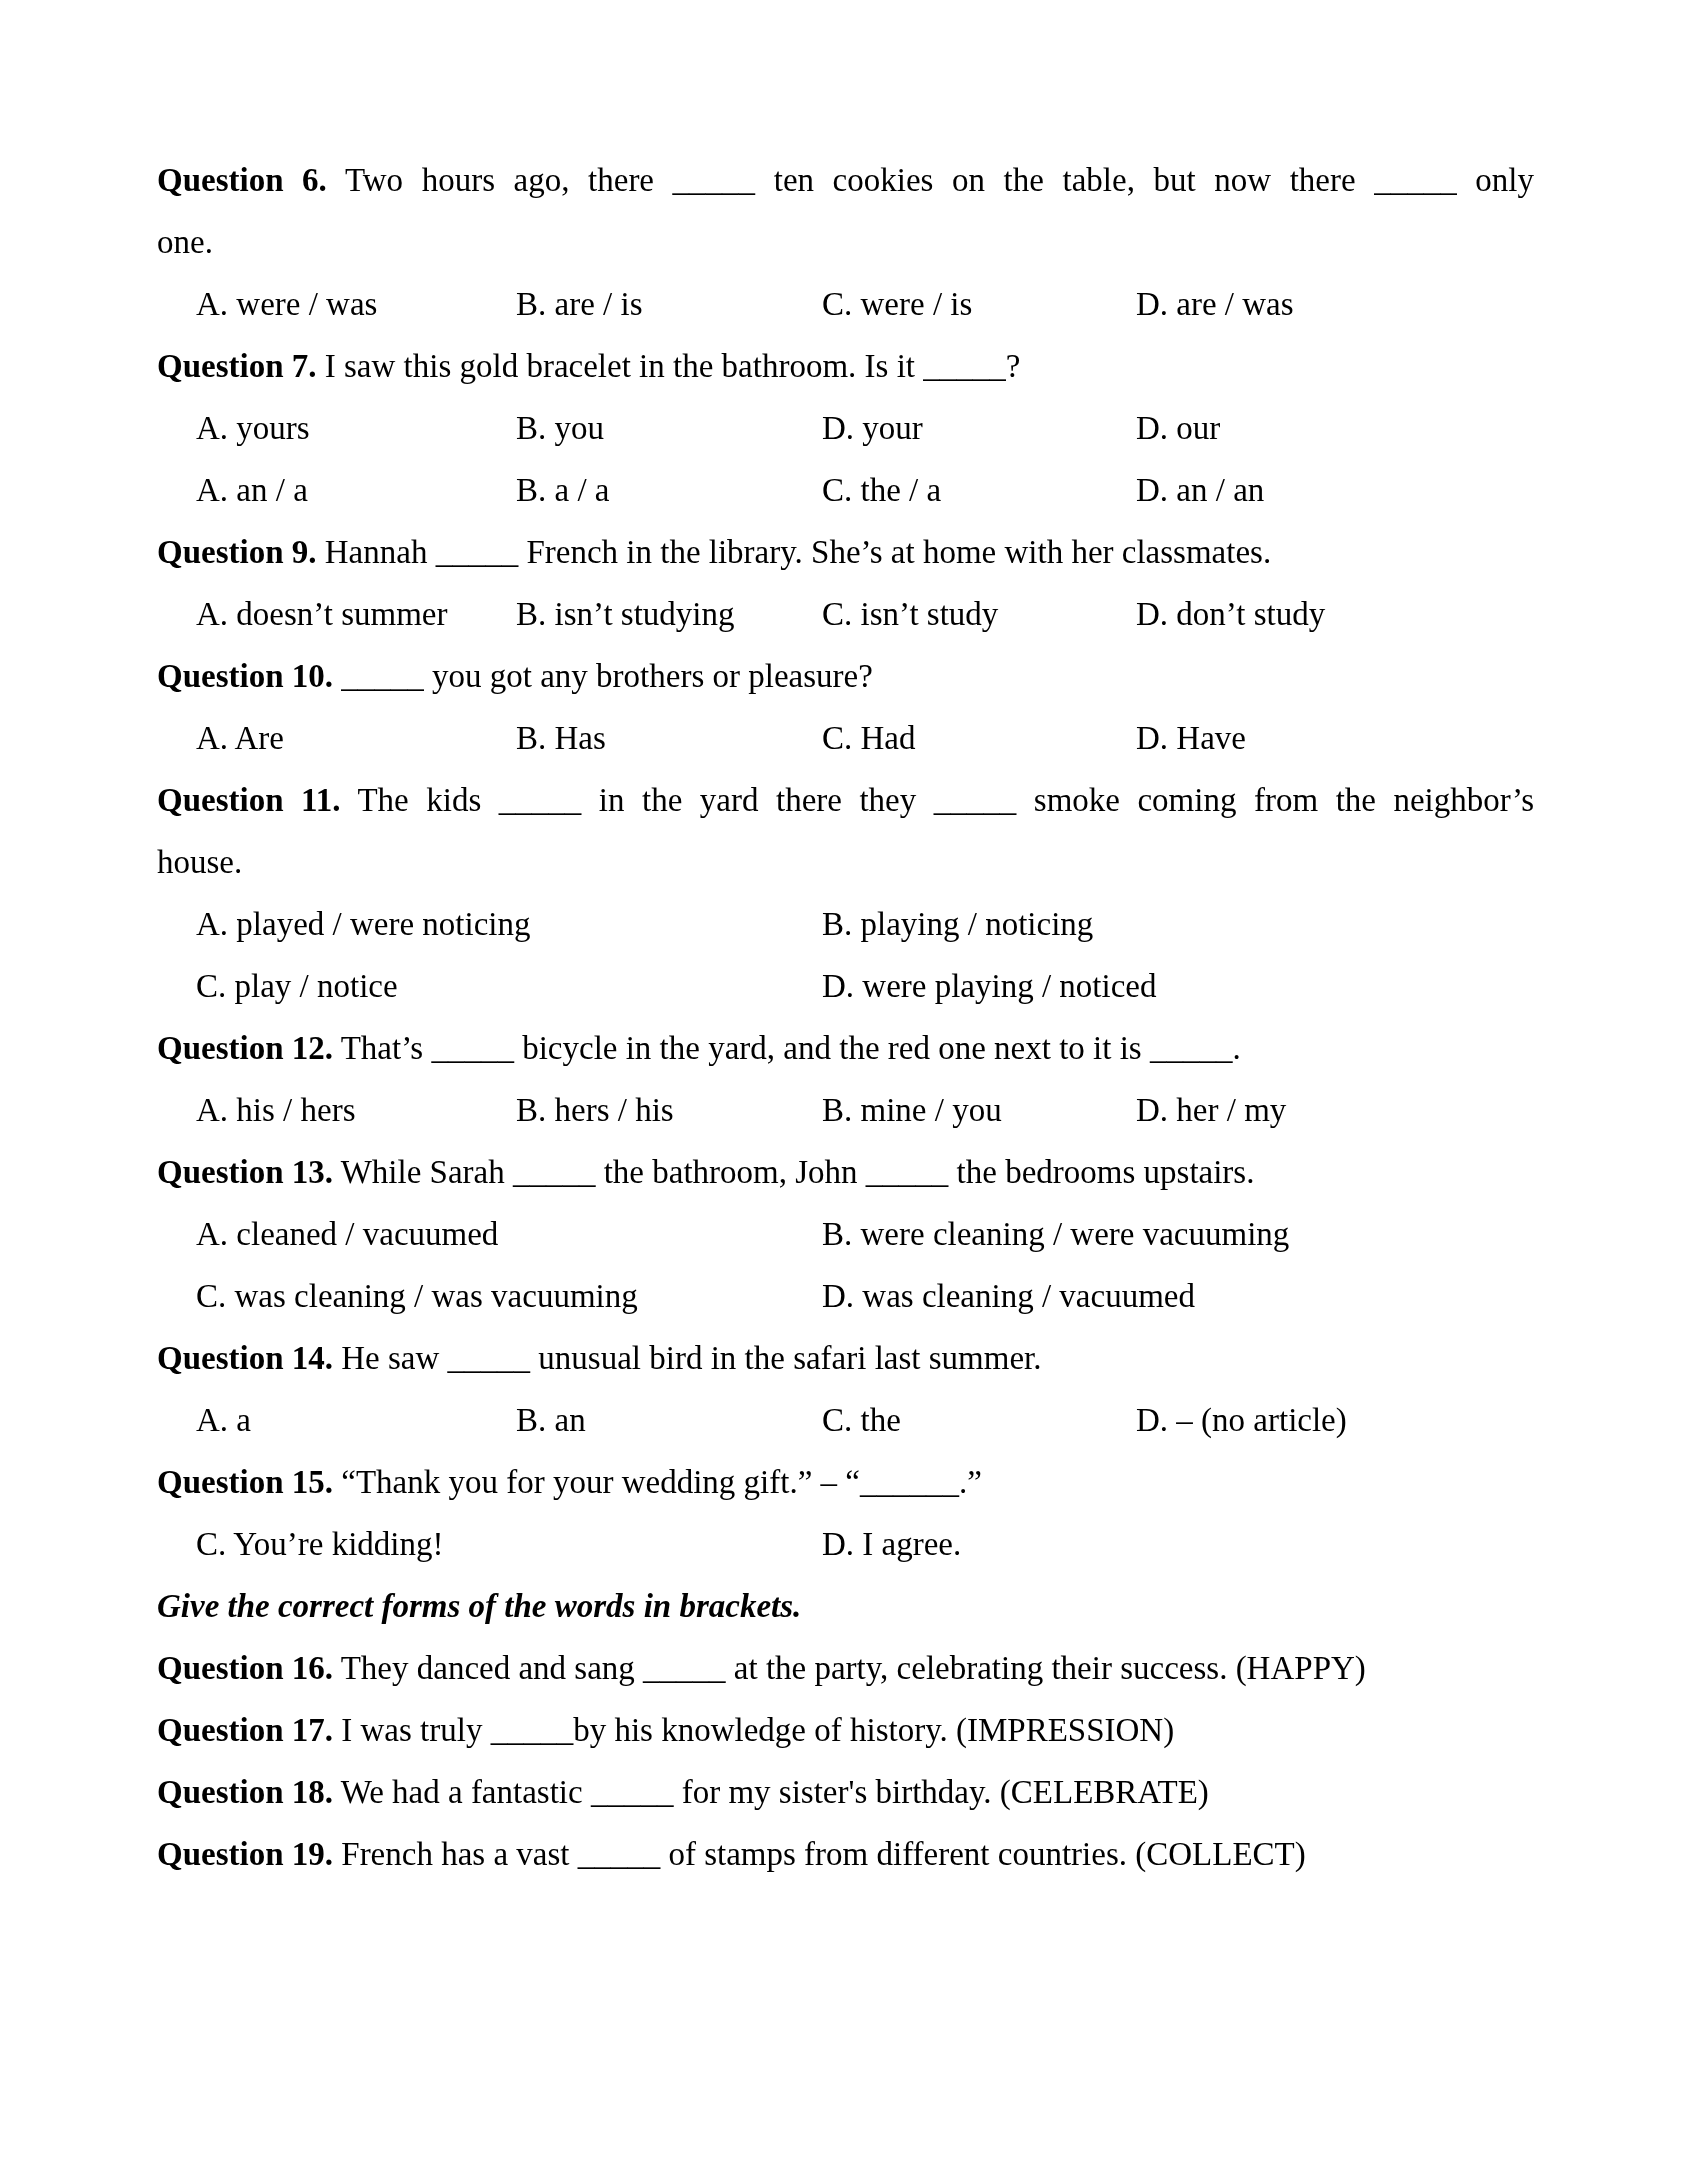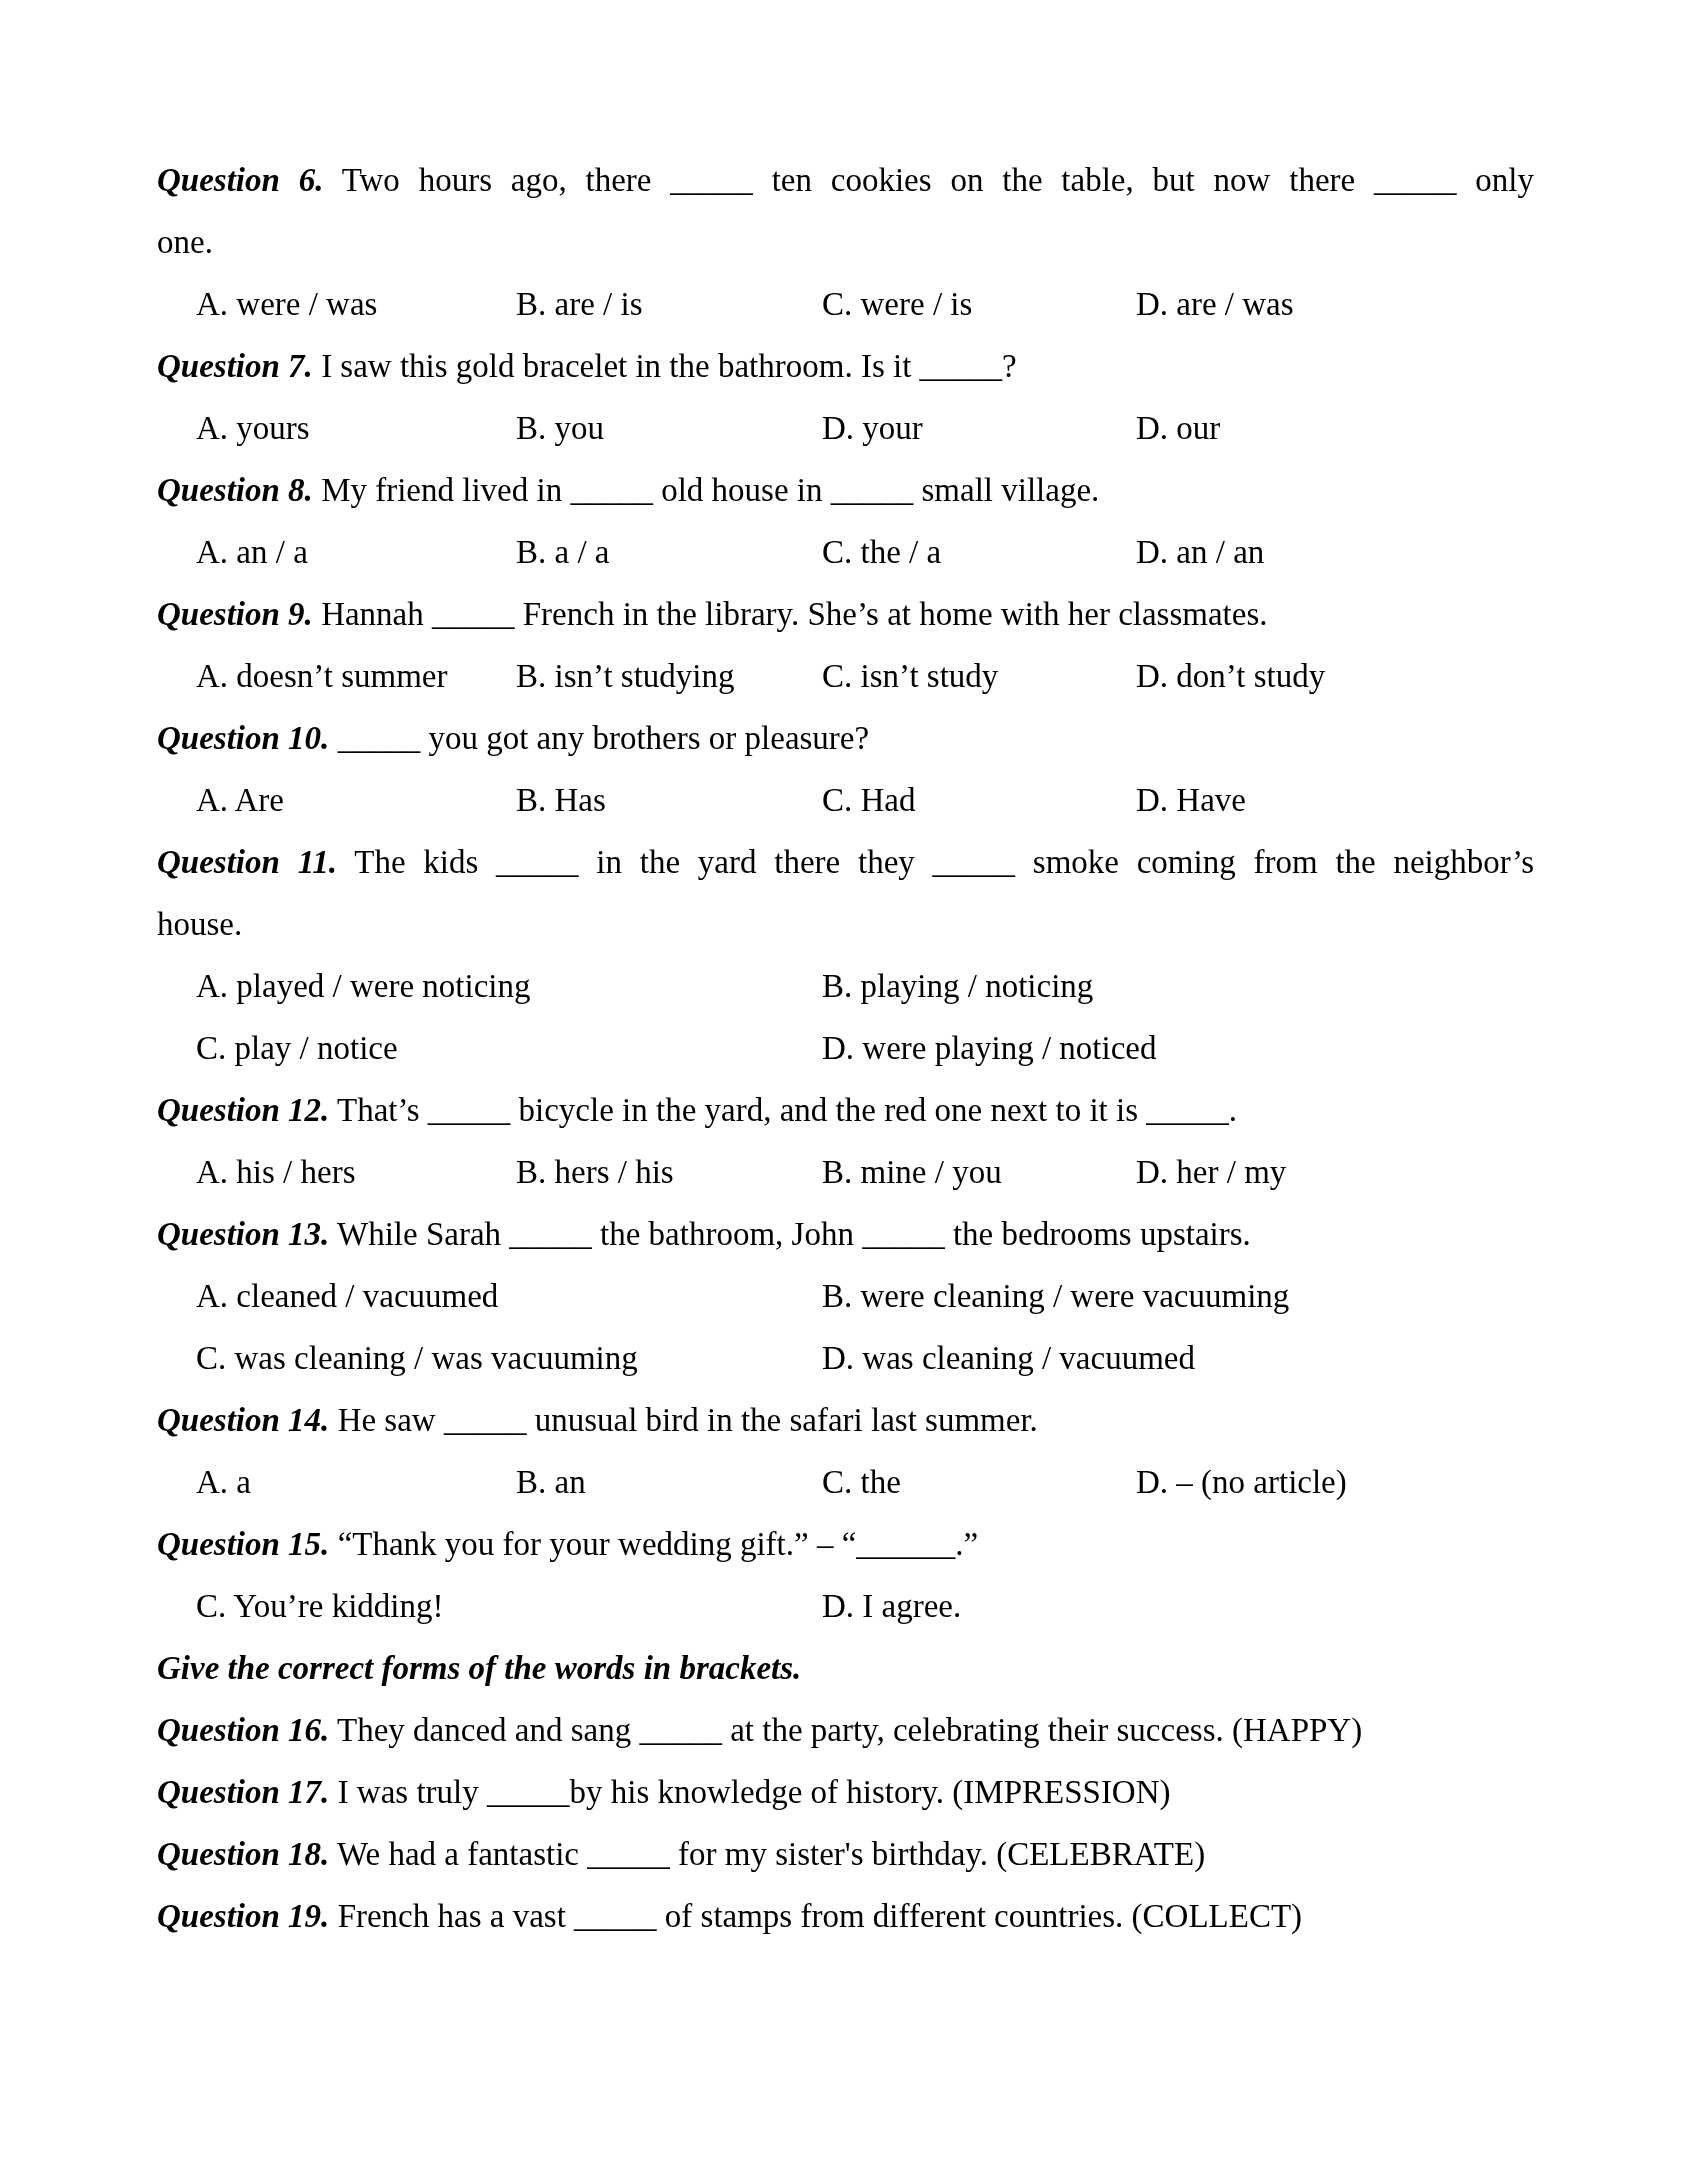--- a/index.html
+++ b/index.html
@@ -6,21 +6,21 @@
     body {
       width: 1687px; height: 2183px; position: relative; overflow: hidden;
       font-family: "Liberation Serif", "DejaVu Serif", serif;
       color: #000000;
       font-size: 33px;
     }
     .page { position: absolute; left: 157px; top: 156px; width: 1377px; }
     .line { height: 62px; line-height: 48px; white-space: nowrap; position: relative; }
     .qline { text-align: justify; text-align-last: justify; white-space: normal; }
     .qline.last { text-align-last: left; }
-    .qlabel { font-weight: bold; font-style: italic; }
+    .qlabel { font-weight: bold; }
     .opts { position: relative; height: 62px; line-height: 48px; }
     .opt { position: absolute; top: 0; white-space: nowrap; }
     .c1 { left: 39px; } .c2 { left: 359px; } .c3 { left: 665px; } .c4 { left: 979px; }
     .instr { font-weight: bold; font-style: italic; }
   </style>
 </head>
 <body>
 
 <div class="page" id="page">
     <div class="question">
@@ -36,21 +36,20 @@
     <div class="question">
       <div class="line qline last"><span class="qlabel">Question 7.</span> <span>I saw this gold bracelet in the bathroom. Is it _____?</span></div>
       <div class="opts">
         <span class="opt c1">A. yours</span>
         <span class="opt c2">B. you</span>
         <span class="opt c3">D. your</span>
         <span class="opt c4">D. our</span>
       </div>
     </div>
     <div class="question">
-      <div class="line qline last"><span class="qlabel">Question 8.</span> <span>My friend lived in _____ old house in _____ small village.</span></div>
       <div class="opts">
         <span class="opt c1">A. an / a</span>
         <span class="opt c2">B. a / a</span>
         <span class="opt c3">C. the / a</span>
         <span class="opt c4">D. an / an</span>
       </div>
     </div>
     <div class="question">
       <div class="line qline last"><span class="qlabel">Question 9.</span> <span>Hannah _____ French in the library. She’s at home with her classmates.</span></div>
       <div class="opts">

